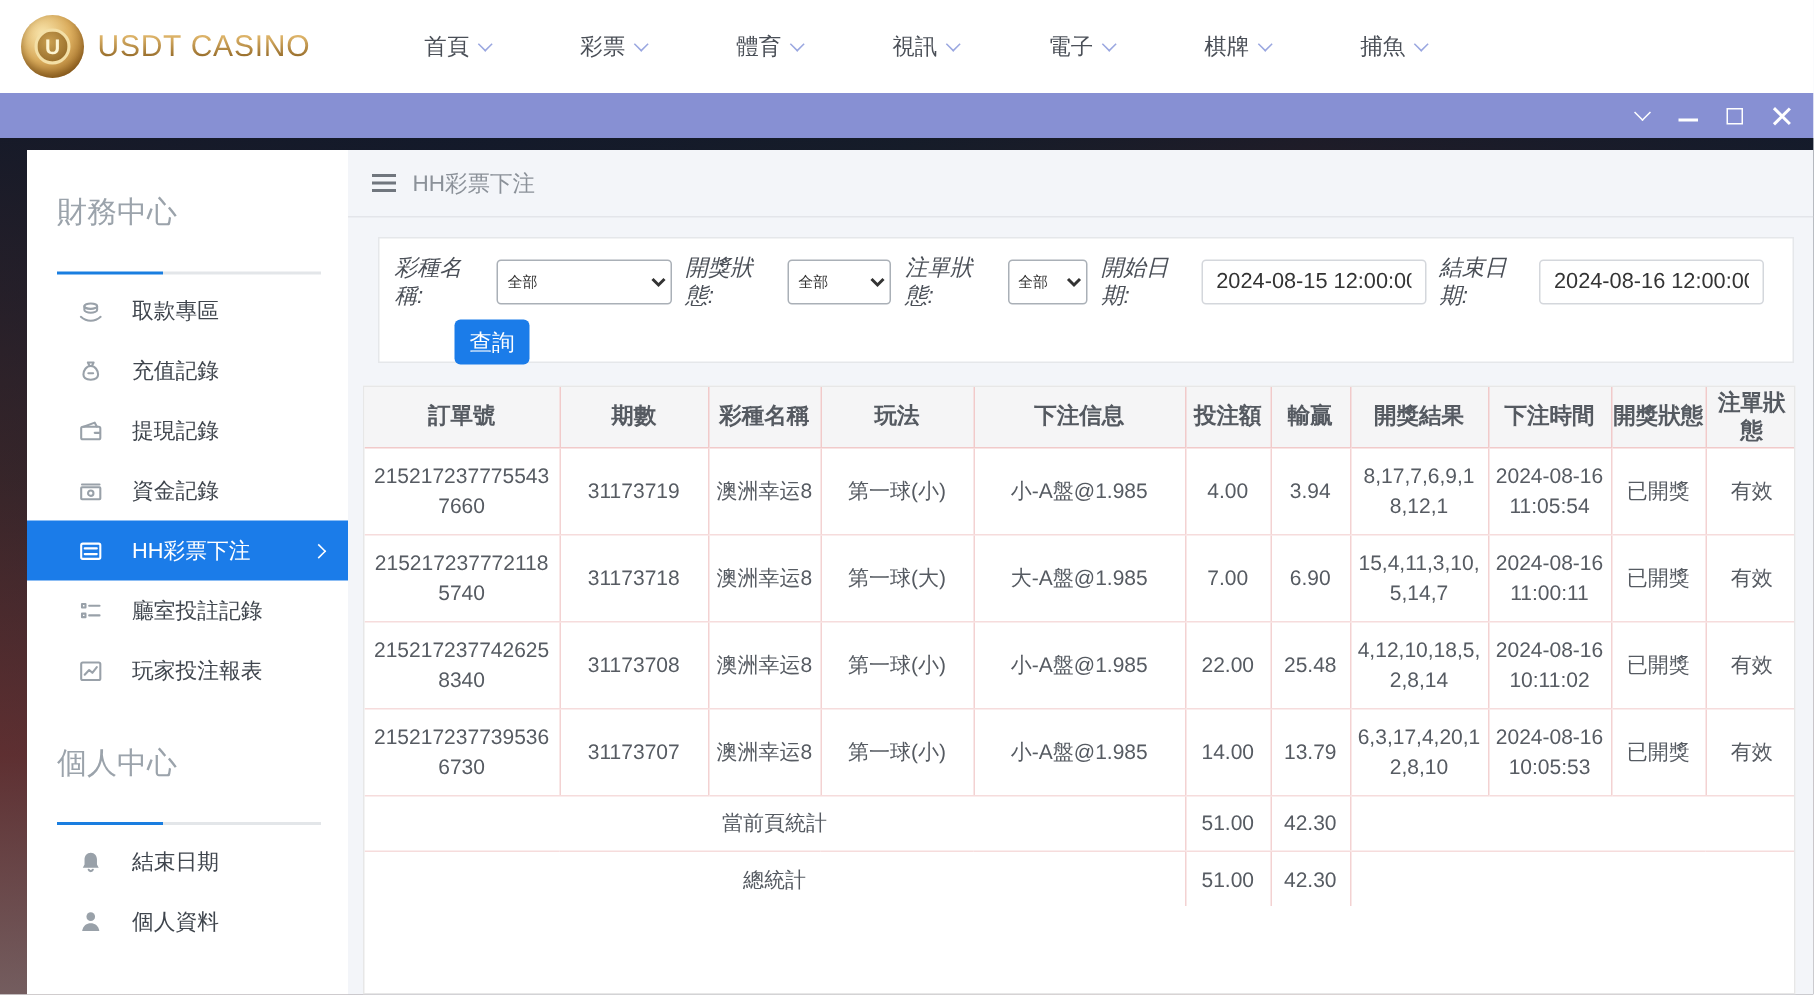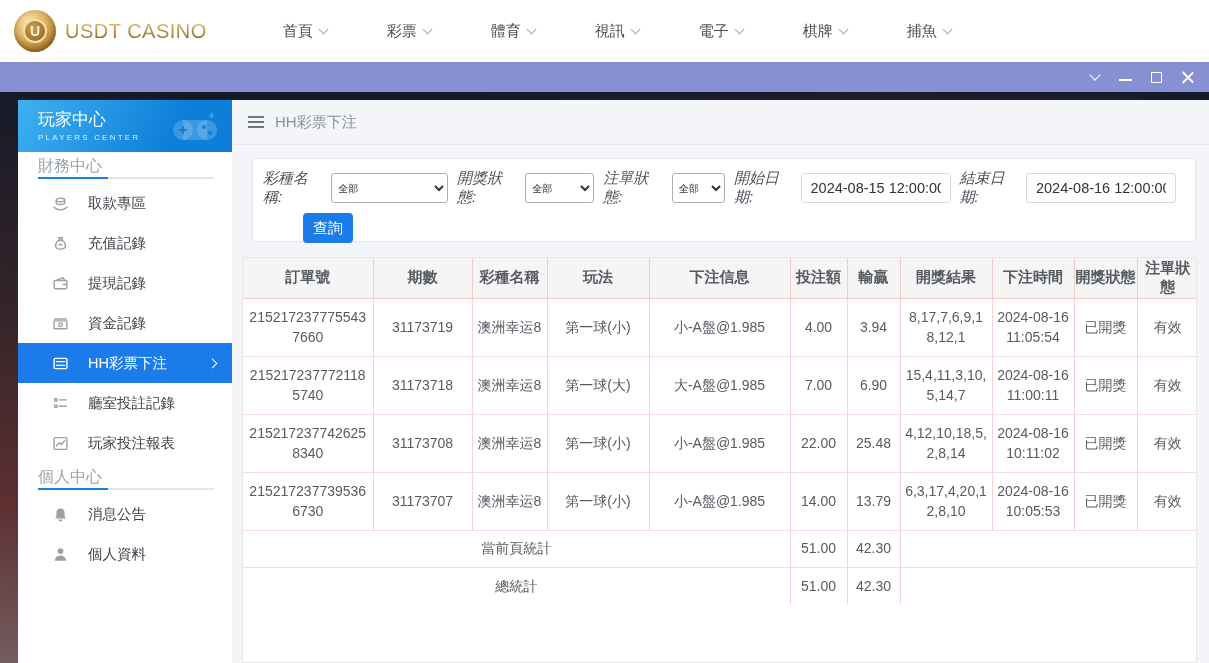--- a/index.html
+++ b/index.html
@@ -33,21 +33,21 @@
   .tb-close::before{transform:rotate(45deg);}.tb-close::after{transform:rotate(-45deg);}
   .window-body{height:571px;display:flex;padding-top:8px;
     background-image:linear-gradient(180deg,rgba(18,24,40,.85),rgba(70,35,40,.25) 40%,rgba(130,55,55,.55) 72%,rgba(160,130,130,.6)),
       linear-gradient(90deg,#32262a,#1c2335 25%,#27302e 50%,#5c3128 72%,#202a38 100%);}
   
   .sidebar{width:214px;margin-left:18px;background:#fff;flex:0 0 auto;}
   .sb-header{height:52px;background:linear-gradient(118deg,var(--sb-grad-a),var(--sb-grad-b) 72%);color:#fff;padding:8px 0 0 20px;position:relative;overflow:hidden;}
   .sb-title{font-size:17px;font-weight:400;}
   .sb-sub{font-size:8px;letter-spacing:2.2px;color:#ddf1ff;margin-top:2px;}
   .sb-gamepad{position:absolute;right:10px;top:8px;opacity:.55;}
-  .sb-section-title{margin:4px 18px 0 20px;font-size:16px;color:#9ba3ab;padding-bottom:0;}
+  .sb-section-title{margin:28px 18px 0 20px;font-size:20px;color:#9ba3ab;padding-bottom:26px;}
   .sb-underline{height:2px;margin:0 18px 4px 20px;background:linear-gradient(90deg,#1a7ee0 0 40%,#e3e6e9 40%);}
   .sb-item{height:40px;display:flex;align-items:center;padding-left:34px;gap:19px;font-size:14.5px;color:#3f454d;cursor:pointer;position:relative;}
   .sb-item .sb-icon{color:#99a1a9;display:flex;align-items:center;}
   .sb-item.active{background:var(--accent);color:#fff;}
   .sb-item.active .sb-icon{color:#fff;}
   .chev-right{position:absolute;right:16px;width:7px;height:7px;border-right:1.7px solid #fff;border-top:1.7px solid #fff;transform:rotate(45deg);}
   
   .main{flex:1;background:var(--main-bg);display:flex;flex-direction:column;overflow:hidden;}
   .crumb{height:45px;flex:0 0 auto;display:flex;align-items:center;padding-left:16px;gap:11px;border-bottom:1px solid #e3e5ea;color:#8b9199;font-size:15px;}
   .hamburger{display:flex;flex-direction:column;gap:3px;cursor:pointer;}
@@ -123,38 +123,20 @@
       <span class="tb-max"></span>
     </div>
   <div class="tb-btn">
       <span class="tb-close"></span>
     </div>
 </div>
 
 <div class="window-body">
 
   <div class="sidebar">
-    <div class="sb-header">
-      <div class="sb-title">玩家中心</div>
-      <div class="sb-sub">PLAYERS CENTER</div>
-      <svg class="sb-gamepad" width="54" height="36" viewBox="0 0 54 36">
-        <g fill="rgba(255,255,255,.35)">
-          <circle cx="15" cy="22" r="10"></circle>
-            <circle cx="39" cy="22" r="10"></circle>
-            <rect x="15" y="12" width="24" height="20"></rect>
-        </g>
-        <g stroke="rgba(10,110,190,.8)" stroke-width="2">
-          <line x1="11" y1="22" x2="19" y2="22"></line>
-            <line x1="15" y1="18" x2="15" y2="26"></line>
-        </g>
-        <circle cx="36" cy="19" r="2" fill="rgba(10,110,190,.8)"></circle>
-          <circle cx="42" cy="25" r="2" fill="rgba(10,110,190,.8)"></circle>
-        <path d="M44 4l2 6-5-1z" fill="rgba(255,255,255,.4)"></path>
-      </svg>
-    </div>
     <div id="sidebar-sections">
         <div class="sb-section-title">財務中心</div>
         <div class="sb-underline"></div>
         <div class="sb-item">
           <span class="sb-icon">
             <svg width="17" height="17" viewBox="0 0 16 16" fill="none" stroke="currentColor" stroke-width="1.3" stroke-linejoin="round" stroke-linecap="round">
               <ellipse cx="8" cy="4.8" rx="4" ry="1.7"></ellipse>
               <path d="M4 4.8v2.4c0 .9 1.8 1.7 4 1.7s4-.8 4-1.7V4.8"></path>
               <path d="M1.8 11.5c2.2 2 4.2 2.5 6.2 2.5s4-.5 6.2-2.5"></path>
             </svg>
@@ -224,21 +206,21 @@
         </div>
         <div class="sb-section-title">個人中心</div>
         <div class="sb-underline"></div>
         <div class="sb-item">
           <span class="sb-icon">
             <svg width="17" height="17" viewBox="0 0 16 16" fill="none" stroke="currentColor" stroke-width="1.3" stroke-linejoin="round" stroke-linecap="round">
               <path d="M8 2.3c-2.4 0-3.9 1.9-3.9 4.3v3.2l-1.1 2h10l-1.1-2V6.6c0-2.4-1.5-4.3-3.9-4.3z" fill="currentColor" stroke="none"></path>
               <path d="M6.7 13a1.4 1.4 0 0 0 2.6 0"></path>
             </svg>
           </span>
-          <span>消息公告</span>
+          <span>結束日期</span>
         </div>
         <div class="sb-item">
           <span class="sb-icon">
             <svg width="17" height="17" viewBox="0 0 16 16" fill="none" stroke="currentColor" stroke-width="1.3" stroke-linejoin="round" stroke-linecap="round">
               <circle cx="8" cy="4.8" r="2.7" fill="currentColor" stroke="none"></circle>
               <path d="M2.6 13.8c.5-3.4 2.9-4.9 5.4-4.9s4.9 1.5 5.4 4.9z" fill="currentColor" stroke="none"></path>
             </svg>
           </span>
           <span>個人資料</span>
         </div>

